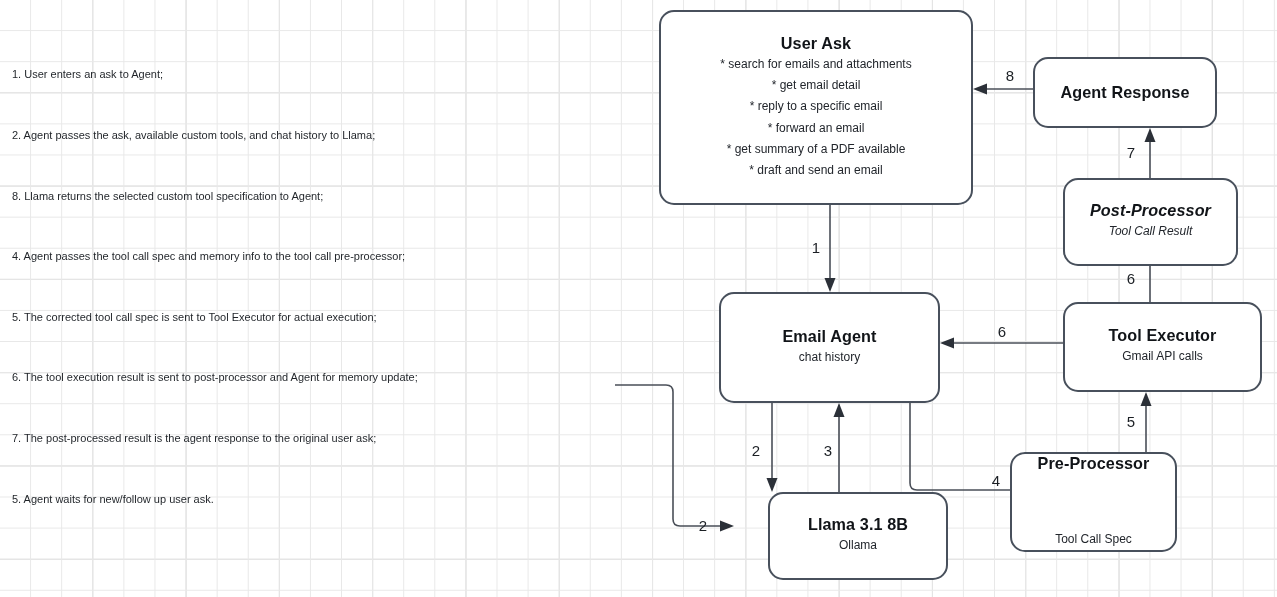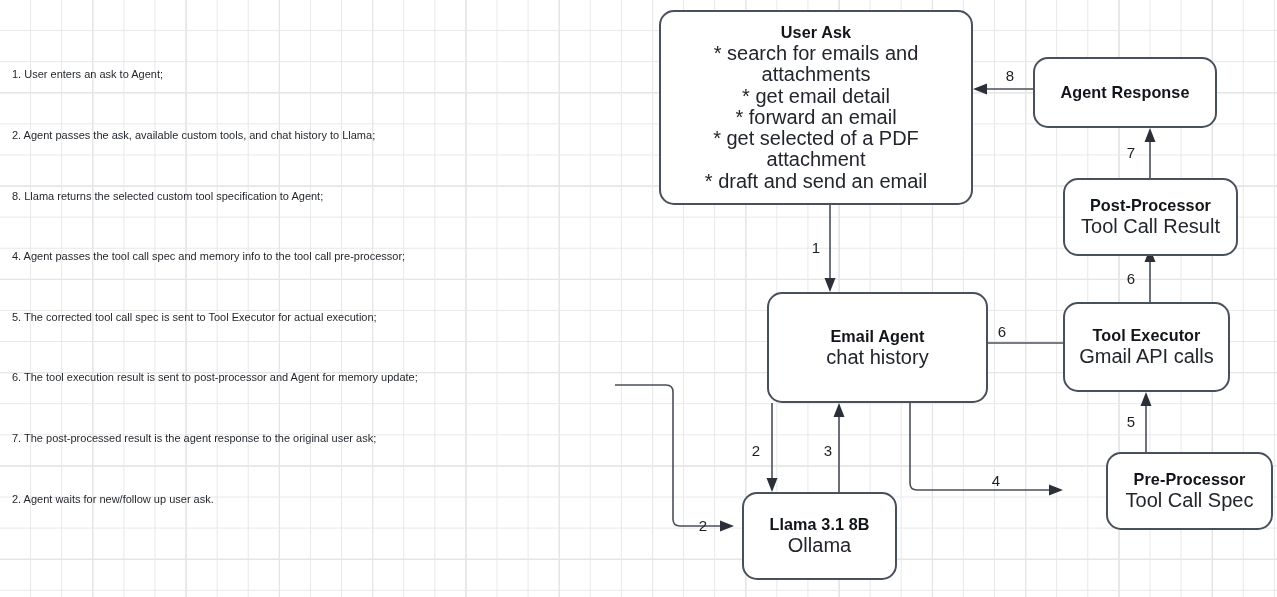--- a/index.html
+++ b/index.html
@@ -59,21 +59,21 @@
     text-align: center;
     color: #1b1f24;
   }
   .node .title {
     font-size: 16.2px;
     font-weight: bold;
     letter-spacing: .1px;
     color: #111418;
   }
   .node .line {
-    font-size: 20px;
+    font-size: 12px;
     color: #22262c;
     line-height: 21.3px;
   }
   .node .line.first { margin-top: 1px; }
 
   .edge-label {
     position: absolute;
     font-size: 15px;
     color: #1b1f24;
     transform: translate(-50%, -50%);
@@ -140,58 +140,59 @@
   </svg>
 
   <div class="legend">
     <div>1. User enters an ask to Agent;</div>
     <div>2. Agent passes the ask, available custom tools, and chat history to Llama;</div>
     <div>8. Llama returns the selected custom tool specification to Agent;</div>
     <div>4. Agent passes the tool call spec and memory info to the tool call pre-processor;</div>
     <div>5. The corrected tool call spec is sent to Tool Executor for actual execution;</div>
     <div>6. The tool execution result is sent to post-processor and Agent for memory update;</div>
     <div>7. The post-processed result is the agent response to the original user ask;</div>
-    <div>2. Agent waits for new/follow up user ask.</div>
+    <div>5. Agent waits for new/follow up user ask.</div>
   </div>
 
   <div class="node" style="left:659px; top:10px; width:314px; height:195px;">
     <div class="title">User Ask</div>
     <div class="line first">* search for emails and attachments</div>
     <div class="line">* get email detail</div>
+    <div class="line">* reply to a specific email</div>
     <div class="line">* forward an email</div>
-    <div class="line">* get selected of a PDF attachment</div>
+    <div class="line">* get summary of a PDF available</div>
     <div class="line">* draft and send an email</div>
   </div>
 
   <div class="node" style="left:1033px; top:57px; width:184px; height:71px;">
     <div class="title">Agent Response</div>
   </div>
 
-  <div class="node" style="left:1063px; top:178px; width:175px; height:78px;">
+  <div class="node" style="left:1063px; top:178px; width:175px; height:88px;font-style:italic;">
     <div class="title">Post-Processor</div>
     <div class="line first">Tool Call Result</div>
   </div>
 
-  <div class="node" style="left:1063px; top:302px; width:167px; height:90px;">
+  <div class="node" style="left:1063px; top:302px; width:199px; height:90px;">
     <div class="title">Tool Executor</div>
     <div class="line first">Gmail API calls</div>
   </div>
 
-  <div class="node" style="left:1106px; top:452px; width:167px; height:78px;">
+  <div class="node" style="left:1010px; top:452px; width:167px; height:100px;justify-content:space-between;">
     <div class="title">Pre-Processor</div>
     <div class="line first">Tool Call Spec</div>
   </div>
 
-  <div class="node" style="left:719px; top:292px; width:221px; height:111px;margin-left:48px;">
+  <div class="node" style="left:719px; top:292px; width:221px; height:111px;">
     <div class="title">Email Agent</div>
     <div class="line first">chat history</div>
   </div>
 
 
-  <div class="node" style="left:742px; top:492px; width:155px; height:88px;">
+  <div class="node" style="left:768px; top:492px; width:180px; height:88px;">
     <div class="title">Llama 3.1 8B</div>
     <div class="line first">Ollama</div>
   </div>
 
   <div class="edge-label" style="left:816px; top:247px;">1</div>
   <div class="edge-label" style="left:1010px; top:75px;">8</div>
   <div class="edge-label" style="left:1131px; top:152px;">7</div>
   <div class="edge-label" style="left:1131px; top:278px;">6</div>
   <div class="edge-label" style="left:1131px; top:421px;">5</div>
   <div class="edge-label" style="left:1002px; top:331px;">6</div>

